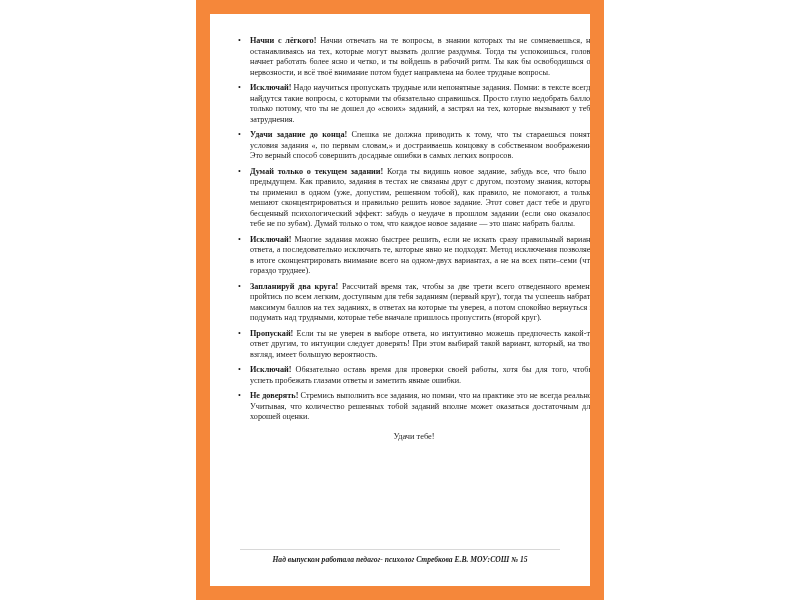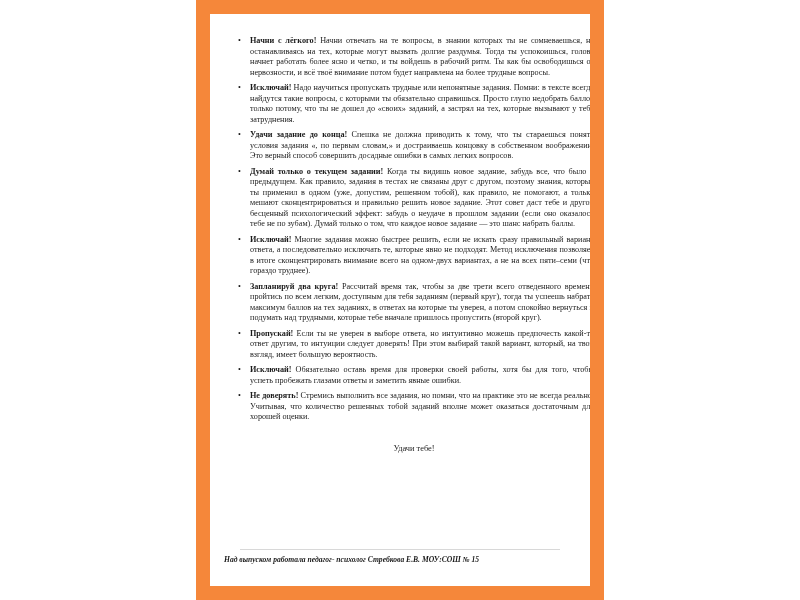--- a/index.html
+++ b/index.html
@@ -90,30 +90,31 @@
     left: 4px;
     top: 0px;
     font-size: 8.2px;
     line-height: 1.28;
     color: #1b1b1b;
   }
   .lead {
     font-weight: bold;
   }
   .closing {
-    margin-top: 21px;
+    margin-top: 9px;
     text-align: center;
     font-size: 8.4px;
     color: #1b1b1b;
   }
   .footer {
     position: absolute;
     left: 14px;
     right: 14px;
     bottom: 22px;
+    text-align: center;
     font-size: 7.6px;
     font-style: italic;
     font-weight: bold;
     color: #1b1b1b;
     z-index: 4;
     margin-top: 8px;
   }
   .footer-rule {
     position: absolute;
     left: 30px;

